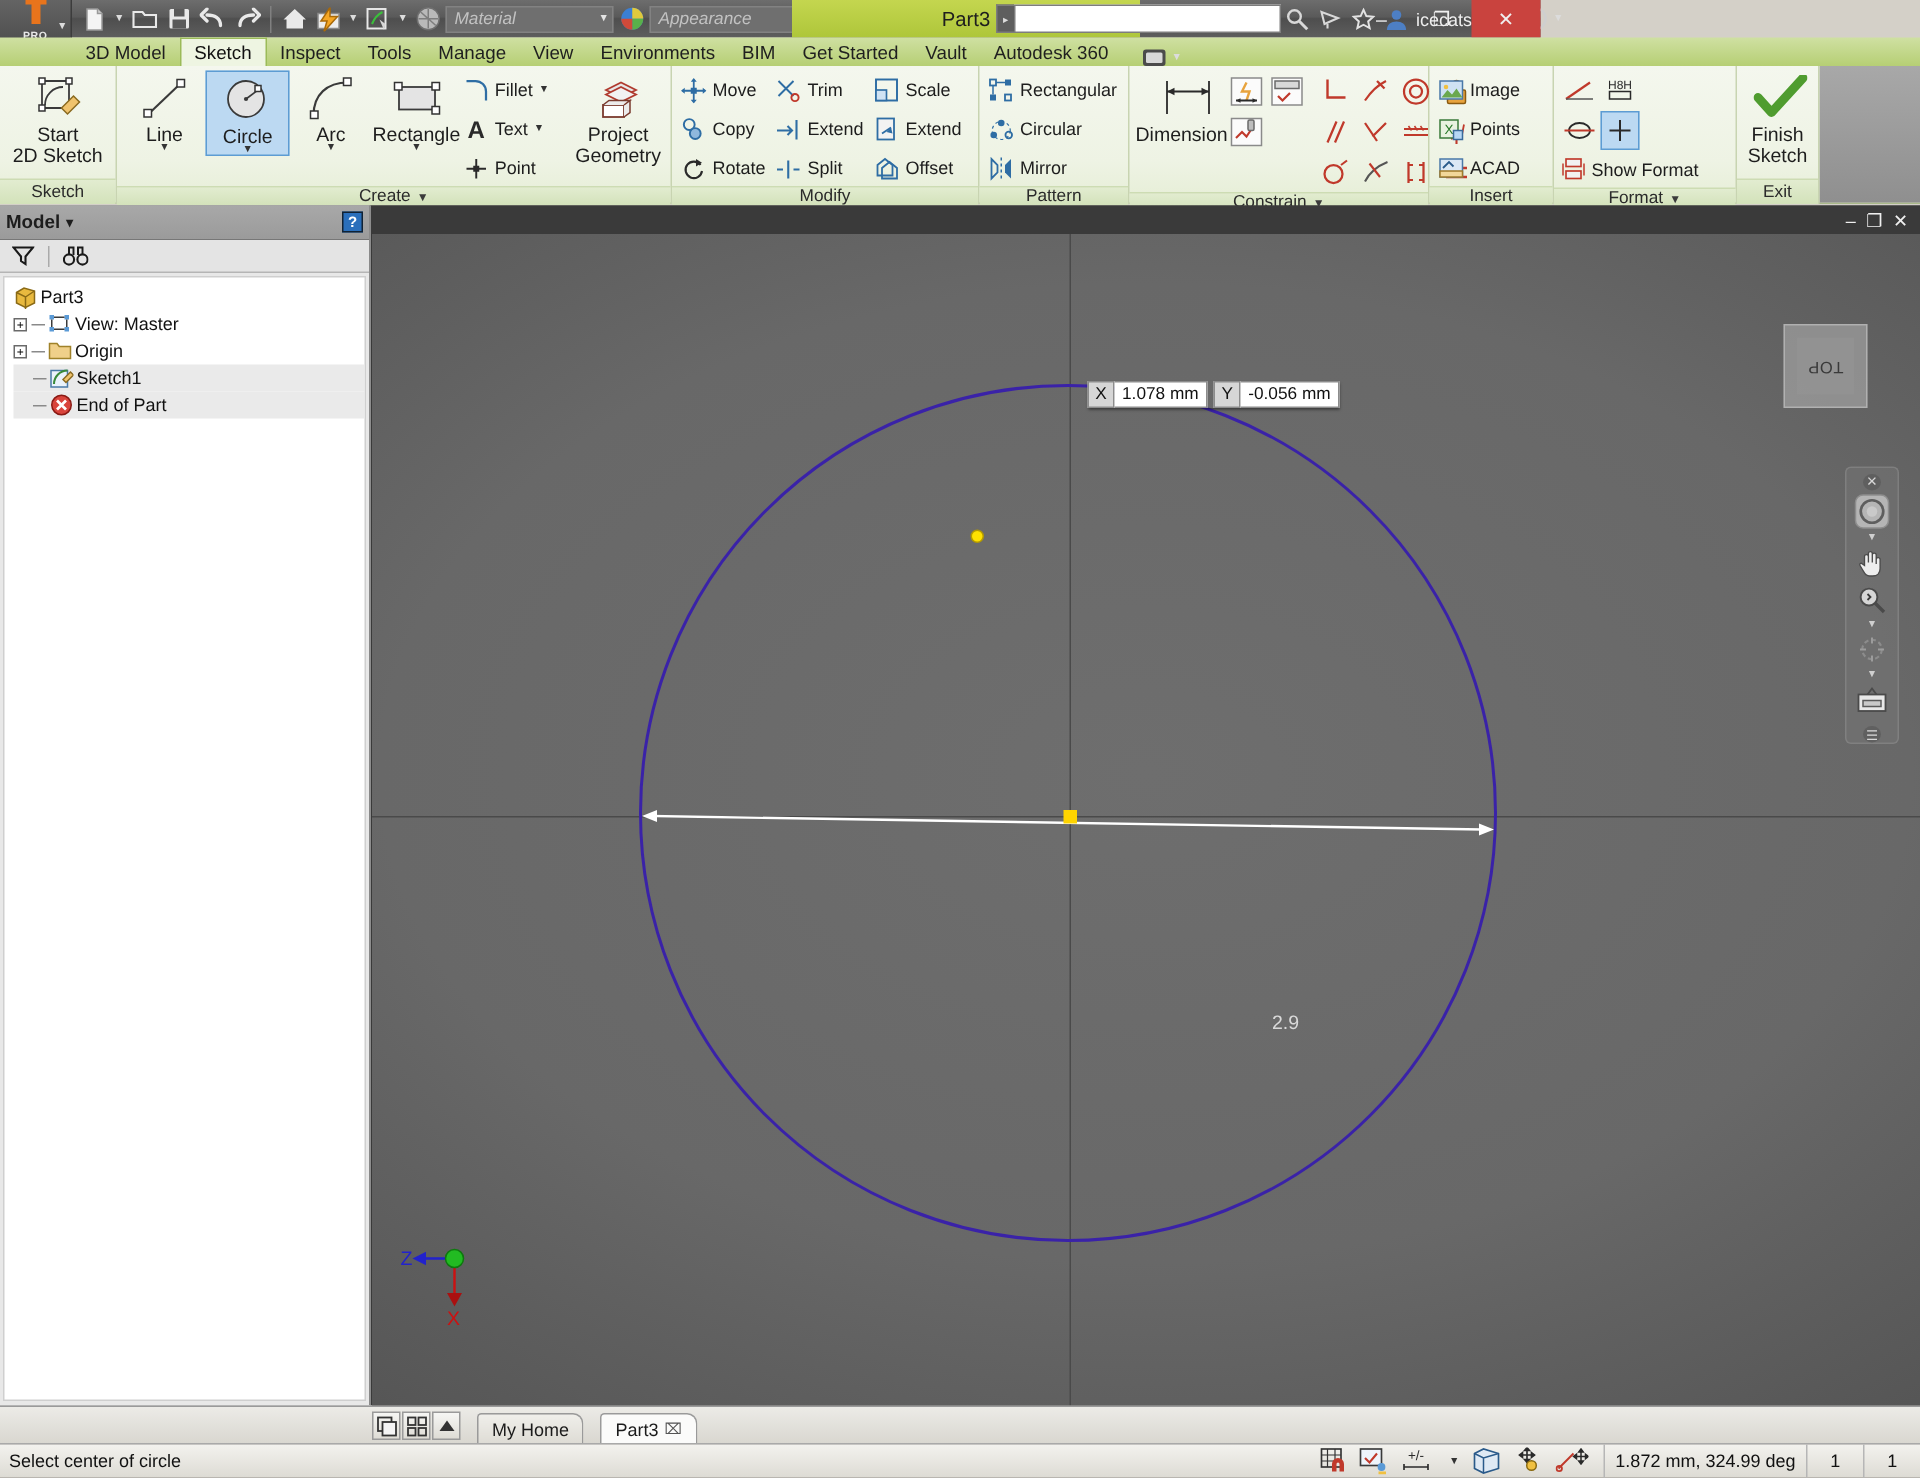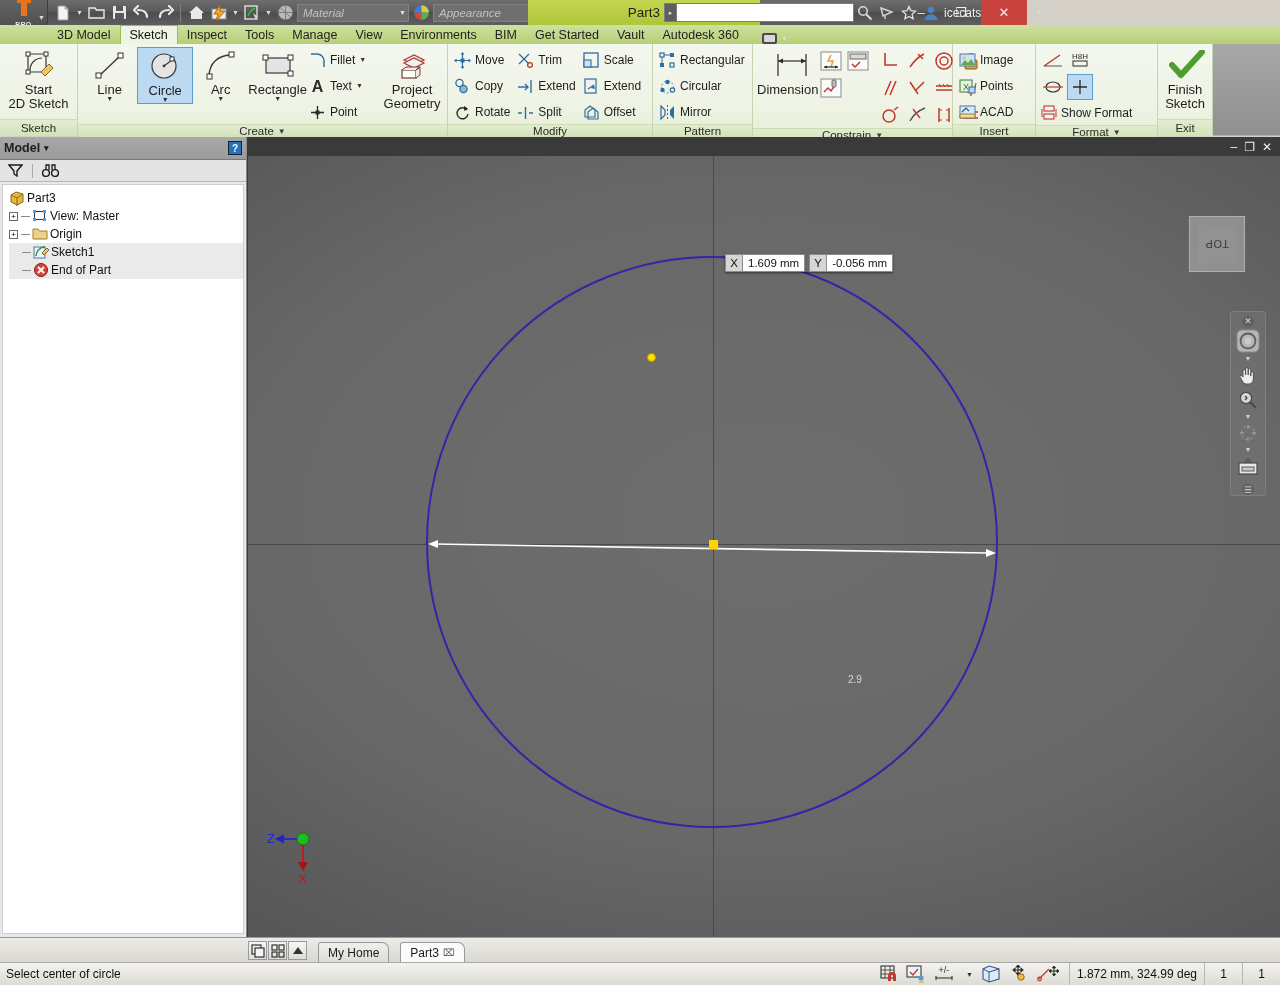--- a/index.html
+++ b/index.html
@@ -180,21 +180,21 @@
     border:2px solid #3a22a8; border-radius:50%;
   }
   .center-pt{
     position:absolute; left:461px; top:384px; width:9px;height:9px;background:#ffd400;
   }
   .cursor-dot{
     position:absolute; left:399px; top:197px; width:9px;height:9px;
     background:#ffe100; border-radius:50%; border:1px solid #b39a00;
   }
   .dim-val{
-    position:absolute; left:596px; top:518px; font-size:10px; color:#d9d9d9;
+    position:absolute; left:596px; top:518px; font-size:13px; color:#d9d9d9;
     background: transparent;
   }
   .coordbox{
     position:absolute; left:477px; top:98px; display:flex; align-items:center;
     box-shadow:0 1px 2px rgba(0,0,0,.5);
   }
   .cb-lbl{
     width:18px;height:18px;background:#d6d6d6;border:1px solid #8c8c8c;
     font-size:11.5px;color:#111;display:flex;align-items:center;justify-content:center;
   }
@@ -1035,21 +1035,21 @@
         <path d="M2 13l10-4v8z" fill="#ffffff"></path>
         <path d="M570 22l-10-4v8z" fill="#ffffff"></path>
       </svg>
       <div class="dim-val" style="left:600px;top:518px">2.9</div>
 
       <div class="center-pt"></div>
       <div class="cursor-dot"></div>
 
       <div class="coordbox">
         <div class="cb-lbl">X</div>
-        <div class="cb-val">1.609 mm</div>
+        <div class="cb-val">1.078 mm</div>
         <div class="cb-lbl" style="margin-left:4px">Y</div>
         <div class="cb-val">-0.056 mm</div>
       </div>
 
       <div class="viewcube">
         <div class="viewcube-in">
           <span class="vc-txt">TOP</span>
         </div>
       </div>
 

